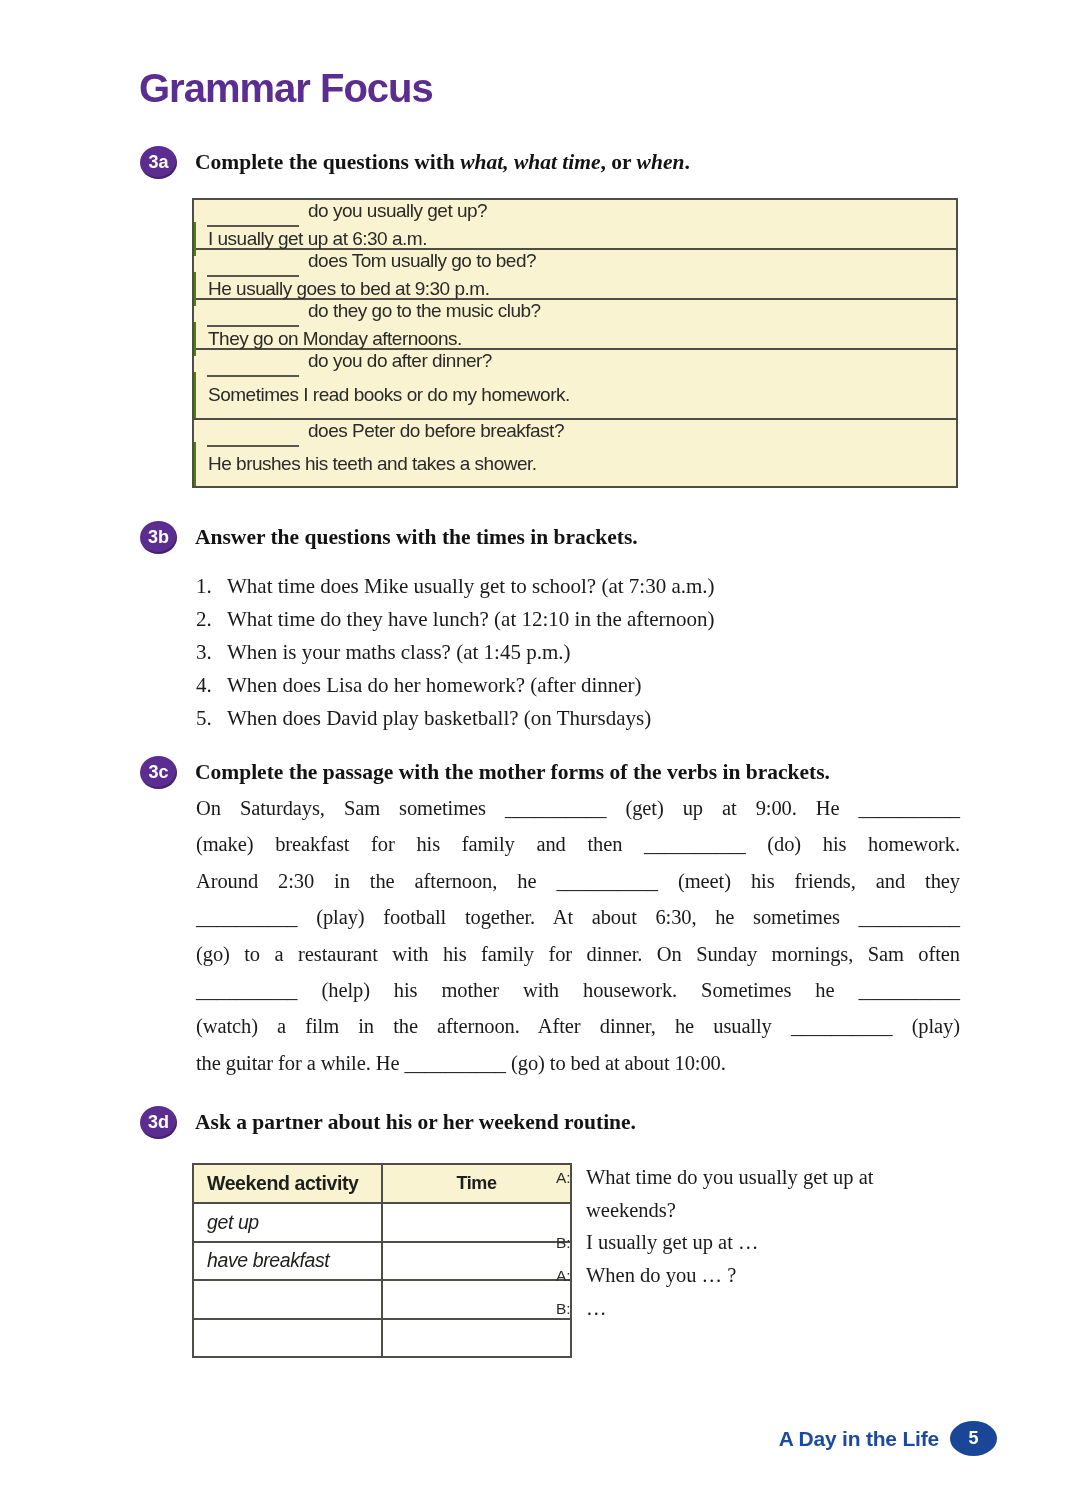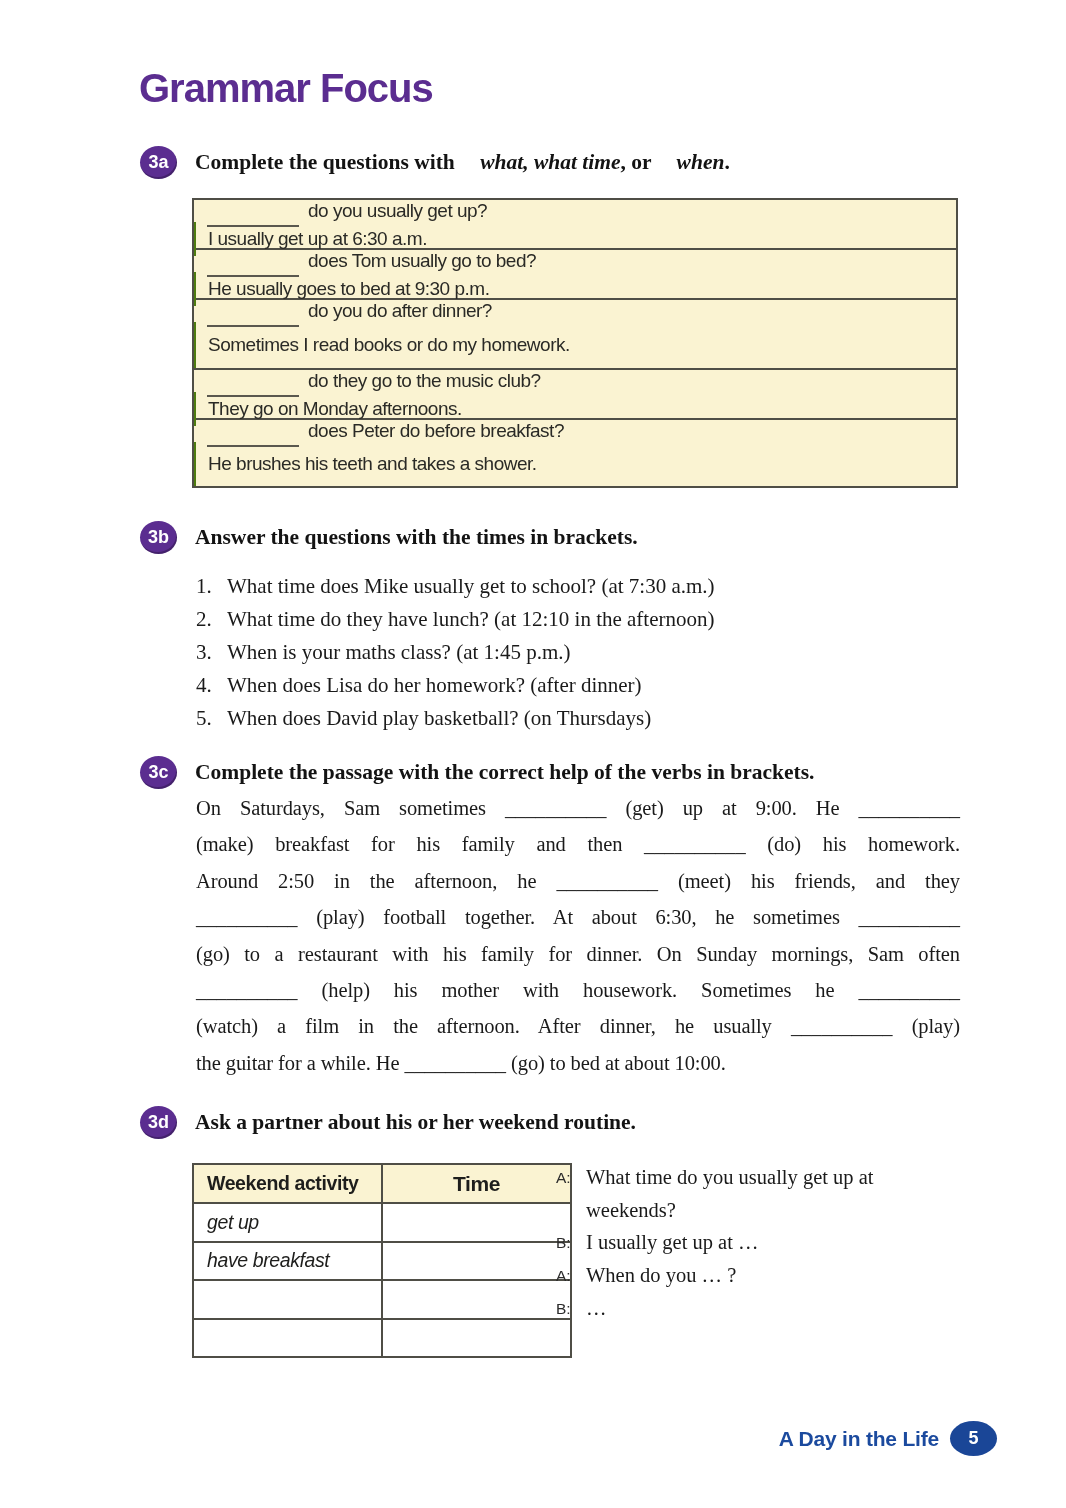--- a/index.html
+++ b/index.html
@@ -17,21 +17,21 @@
 
   
   .sec-head { position:absolute; display:flex; align-items:center; gap:18px; }
   .badge {
     flex:0 0 auto; width:37px; height:33px; border-radius:50%;
     background:#5b2d90; color:#fff; text-align:center;
     font:700 18px/33px "Liberation Sans", sans-serif;
     box-shadow: inset -1px -2px 0 rgba(0,0,0,0.25);
   }
   .instr { font:700 21.5px/1.2 "Liberation Serif", serif; color:#131313; }
-  .instr .it { font-style:italic;margin-left:20px; }
+  .instr .it { font-style:italic; }
   #head-a { left:140px; top:146px; width:900px; }
   #head-b { left:140px; top:521px; width:900px; }
   #head-c { left:140px; top:756px; width:920px; }
   #head-d { left:140px; top:1106px; width:900px; }
 
   
   .qa-table {
     position:absolute; left:192px; top:198px; width:766px;
     border:2px solid #4f4e46; background:#faf3d2; box-sizing:border-box;
     font-family:"Liberation Sans", sans-serif; color:#2a2a26;
@@ -80,21 +80,21 @@
   .wt-row { display:flex; height:36.5px; }
   .wt-row.wt-head { height:37px; background:#faf3d2; }
   .wt-row + .wt-row { border-top:2px solid #4f4e46; }
   .wt-act {
     width:187px; box-sizing:border-box; padding-left:13px;
     display:flex; align-items:center; font-size:19.5px; letter-spacing:-0.4px;
   }
   .wt-time {
     flex:1; border-left:2px solid #4f4e46;
     display:flex; align-items:center; justify-content:center;
-    font-size:21px; letter-spacing:-0.4px;
+    font-size:18px; letter-spacing:-0.4px;
   }
   .wt-head .wt-act, .wt-head .wt-time { font-weight:700; }
   .wt-body .wt-act { font-style:italic; }
 
   
   .dialogue {
     position:absolute; left:556px; top:1161px; width:400px;
     line-height:32.5px; color:#1a1a1a;
   }
   .d-line { display:flex; }
@@ -138,36 +138,36 @@
     </div>
     <div class="qa-row rh-s">
       <div class="q-cell">
           <span class="blank"></span>
           <span>does Tom usually go to bed?</span>
         </div>
       <div class="a-cell">
           <span>He usually goes to bed at 9:30 p.m.</span>
         </div>
     </div>
+    <div class="qa-row rh-s">
+      <div class="q-cell">
+          <span class="blank"></span>
+          <span>do they go to the music club?</span>
+        </div>
+      <div class="a-cell">
+          <span>They go on Monday afternoons.</span>
+        </div>
+    </div>
     <div class="qa-row rh-m">
       <div class="q-cell">
           <span class="blank"></span>
           <span>do you do after dinner?</span>
         </div>
       <div class="a-cell">
           <span>Sometimes I read books or do my homework.</span>
-        </div>
-    </div>
-    <div class="qa-row rh-s">
-      <div class="q-cell">
-          <span class="blank"></span>
-          <span>do they go to the music club?</span>
-        </div>
-      <div class="a-cell">
-          <span>They go on Monday afternoons.</span>
         </div>
     </div>
     <div class="qa-row rh-l">
       <div class="q-cell">
           <span class="blank"></span>
           <span>does Peter do before breakfast?</span>
         </div>
       <div class="a-cell">
           <span>He brushes his teeth and takes a shower.</span>
         </div>
@@ -197,27 +197,27 @@
         <span>When does Lisa do her homework? (after dinner)</span>
       </div>
     <div class="q-item">
         <span class="q-num">5.</span>
         <span>When does David play basketball? (on Thursdays)</span>
       </div>
   </div>
 
   <div class="sec-head" id="head-c">
     <span class="badge">3c</span>
-    <span class="instr">Complete the passage with the correct help of the verbs in brackets.</span>
+    <span class="instr">Complete the passage with the mother forms of the verbs in brackets.</span>
   </div>
 
   <div class="passage">
     <div class="p-line">On Saturdays, Sam sometimes __________ (get) up at 9:00. He __________</div>
     <div class="p-line">(make) breakfast for his family and then __________ (do) his homework.</div>
-    <div class="p-line">Around 2:50 in the afternoon, he __________ (meet) his friends, and they</div>
+    <div class="p-line">Around 2:30 in the afternoon, he __________ (meet) his friends, and they</div>
     <div class="p-line">__________ (play) football together. At about 6:30, he sometimes __________</div>
     <div class="p-line">(go) to a restaurant with his family for dinner. On Sunday mornings, Sam often</div>
     <div class="p-line">__________ (help) his mother with housework. Sometimes he __________</div>
     <div class="p-line">(watch) a film in the afternoon. After dinner, he usually __________ (play)</div>
     <div class="p-line no-just">the guitar for a while. He __________ (go) to bed at about 10:00.</div>
   </div>
 
   <div class="sec-head" id="head-d">
     <span class="badge">3d</span>
     <span class="instr">Ask a partner about his or her weekend routine.</span>

